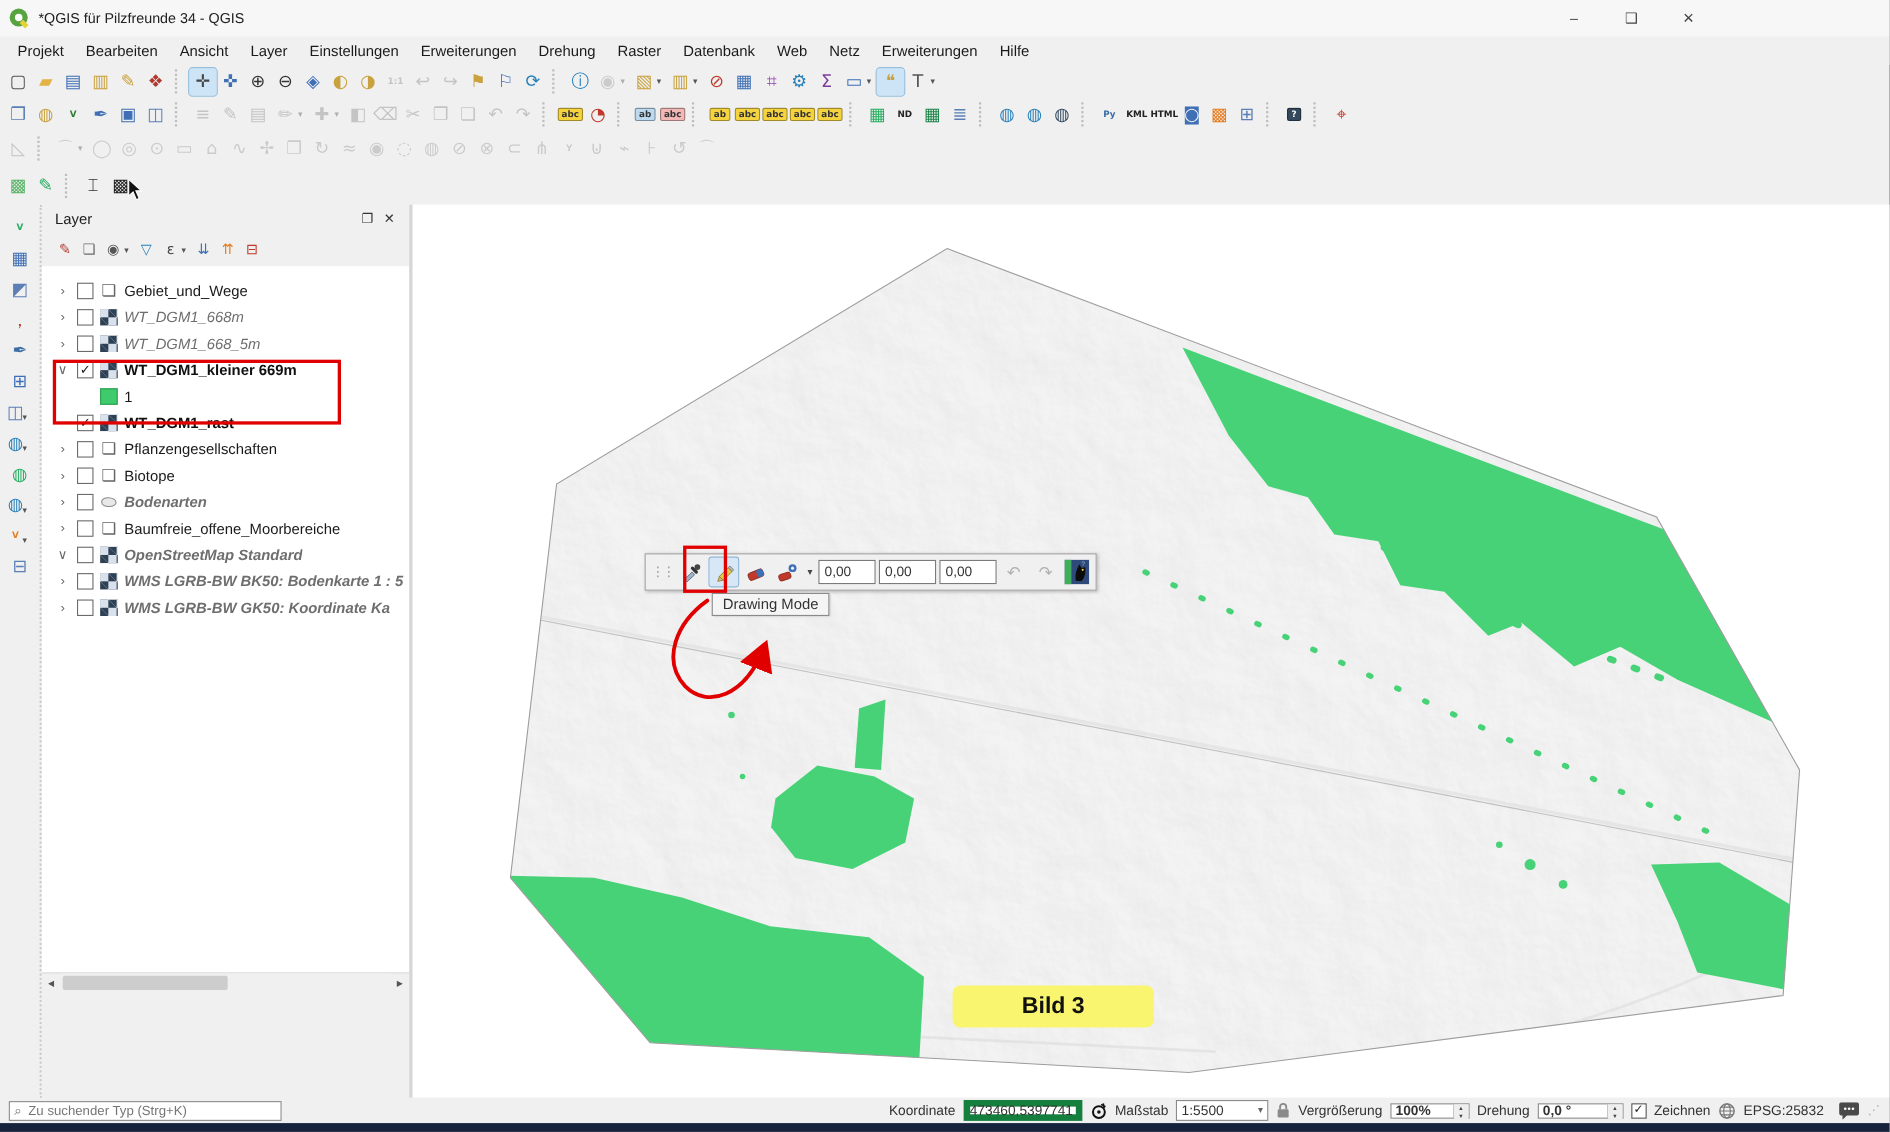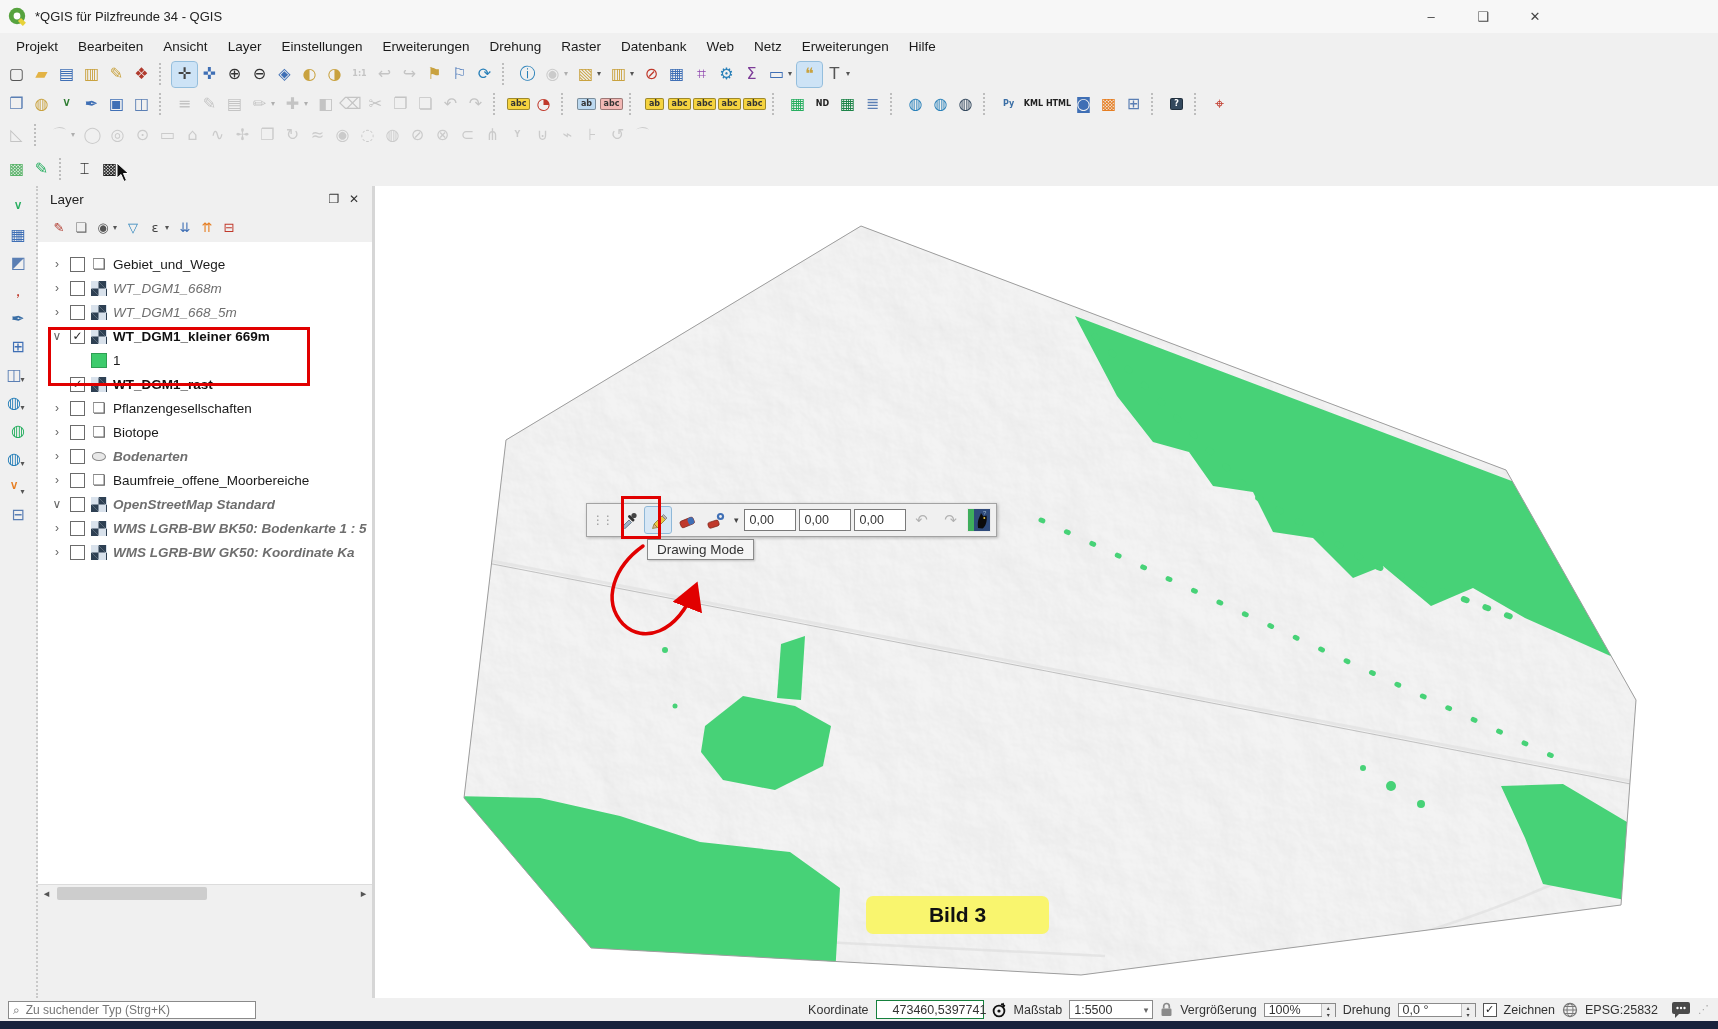--- a/index.html
+++ b/index.html
@@ -101,24 +101,24 @@
   .cursor-arrow{position:absolute;left:116px;top:163px;z-index:40;}
 
   
   .statusbar{position:absolute;left:0;top:998px;width:1718px;height:23px;background:#f0f0f0;
      display:flex;align-items:center;padding:0 8px;font-size:12.5px;color:#333;gap:7px;}
   .search-box{width:248px;height:18px;border:1px solid #8a8a8a;background:#fff;display:flex;align-items:center;padding:0 4px;}
   .search-box input{border:none;outline:none;flex:1;font-size:12px;color:#555;background:transparent;
      font-family:"Liberation Sans",sans-serif;}
   .search-ico{color:#777;font-size:12px;margin-right:4px;}
   .sb-spacer{flex:1;}
-  .sb-input{height:19px;background:#fff;border:1px solid #15803d;display:flex;align-items:center;padding:0 16px;font-size:12.5px;}
+  .sb-input{height:19px;background:#fff;border:6px solid #15803d;display:flex;align-items:center;padding:0 0;font-size:12.5px;}
   .sb-combo{width:84px;height:19px;background:#fff;border:1px solid #8a8a8a;display:flex;align-items:center;
      padding:0 4px;font-size:12.5px;justify-content:space-between;}
-  .spinbox{display:flex;height:14px;border:1px solid #8a8a8a;background:#fff;}
+  .spinbox{display:flex;height:14px;border:1px solid #8a8a8a;background:#fff;font-weight:bold;}
   .spin-val{display:flex;align-items:center;padding:0 4px;font-size:12.5px;}
   .spin-arrows{width:14px;display:flex;flex-direction:column;border-left:1px solid #c0c0c0;}
   .spin-arrows span{flex:1;font-size:6px;display:flex;align-items:center;justify-content:center;color:#444;background:#eee;}
   .sb-check{width:14px;height:14px;border:1.5px solid #555;background:#fff;font-size:11px;line-height:11px;
      text-align:center;font-weight:bold;color:#222;}
   .sb-icon{display:flex;align-items:center;justify-content:center;}
   .grip{color:#aaa;font-size:11px;letter-spacing:1px;}
   .taskbar-strip{position:absolute;left:0;top:1021px;width:1718px;height:8px;background:#17233d;}
 </style>
 </head>

